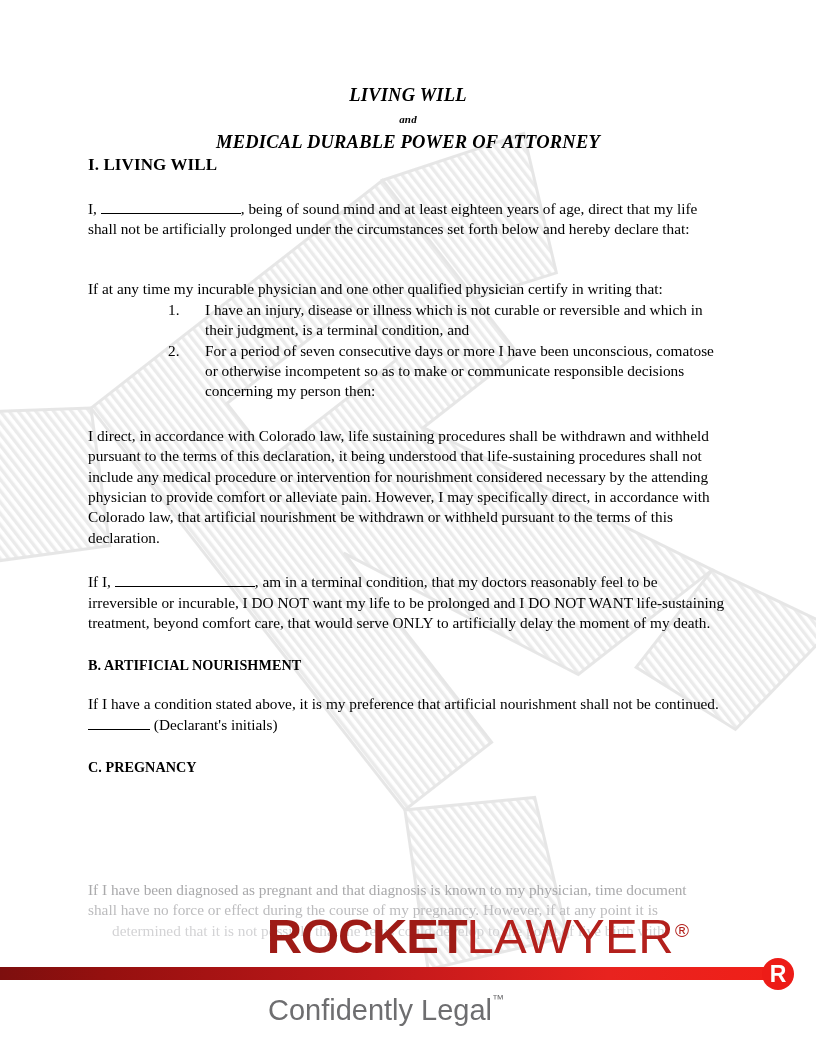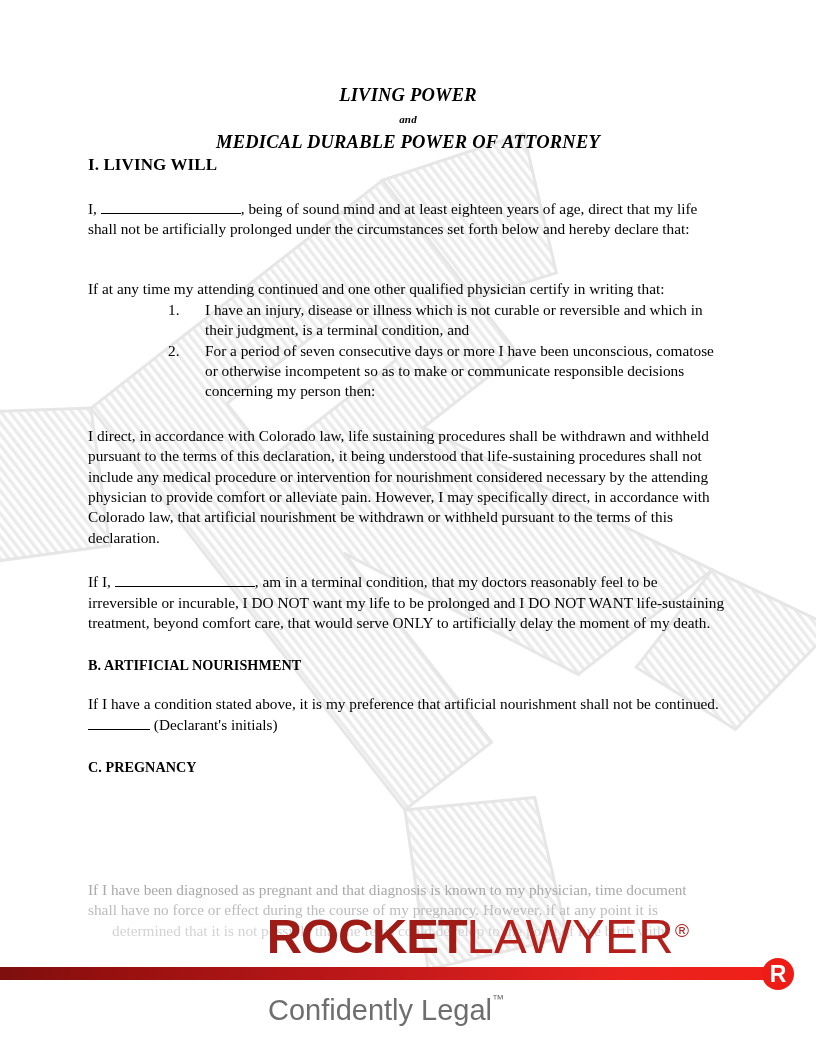--- a/index.html
+++ b/index.html
@@ -222,37 +222,37 @@
         <path d="M250 760 L170 900 L300 960 L360 830 Z" fill="url(#hatch)" stroke="#b0b0b0" stroke-width="3"></path>
         <path d="M640 760 L700 880 L560 900 L520 790 Z" fill="url(#hatch)" stroke="#b0b0b0" stroke-width="3"></path>
         <path d="M250 250 L140 170 L60 300 L180 370 Z" fill="url(#hatch)" stroke="#b0b0b0" stroke-width="3"></path>
       </g>
     </svg>
   </div>
 
   <div class="doc">
 
     <div class="title-block">
-      <div>LIVING POWER</div>
+      <div>LIVING WILL</div>
       <div class="title-and">and</div>
       <div>MEDICAL DURABLE POWER OF ATTORNEY</div>
     </div>
 
     <h1 class="section-head head-i">I. LIVING WILL</h1>
 
     <div class="gap-lg"></div>
 
     <p class="body"><span>I, </span><span class="blank-line blank-name"></span><span>, being of sound mind and at least eighteen years of age, direct that my life shall not be artificially prolonged under the circumstances set forth below and hereby declare that:</span></p>
 
     <div class="gap-md"></div>
 
 
     <div class="gap-md"></div>
 
-    <p class="body">If at any time my attending continued and one other qualified physician certify in writing that:</p>
+    <p class="body">If at any time my incurable physician and one other qualified physician certify in writing that:</p>
 
     <ol class="numlist">
       <li>
         <span class="num">1.</span>
         <span>I have an injury, disease or illness which is not curable or reversible and which in their judgment, is a terminal condition, and</span>
       </li>
       <li>
         <span class="num">2.</span>
         <span>For a period of seven consecutive days or more I have been unconscious, comatose or otherwise incompetent so as to make or communicate responsible decisions concerning my person then:</span>
       </li>

